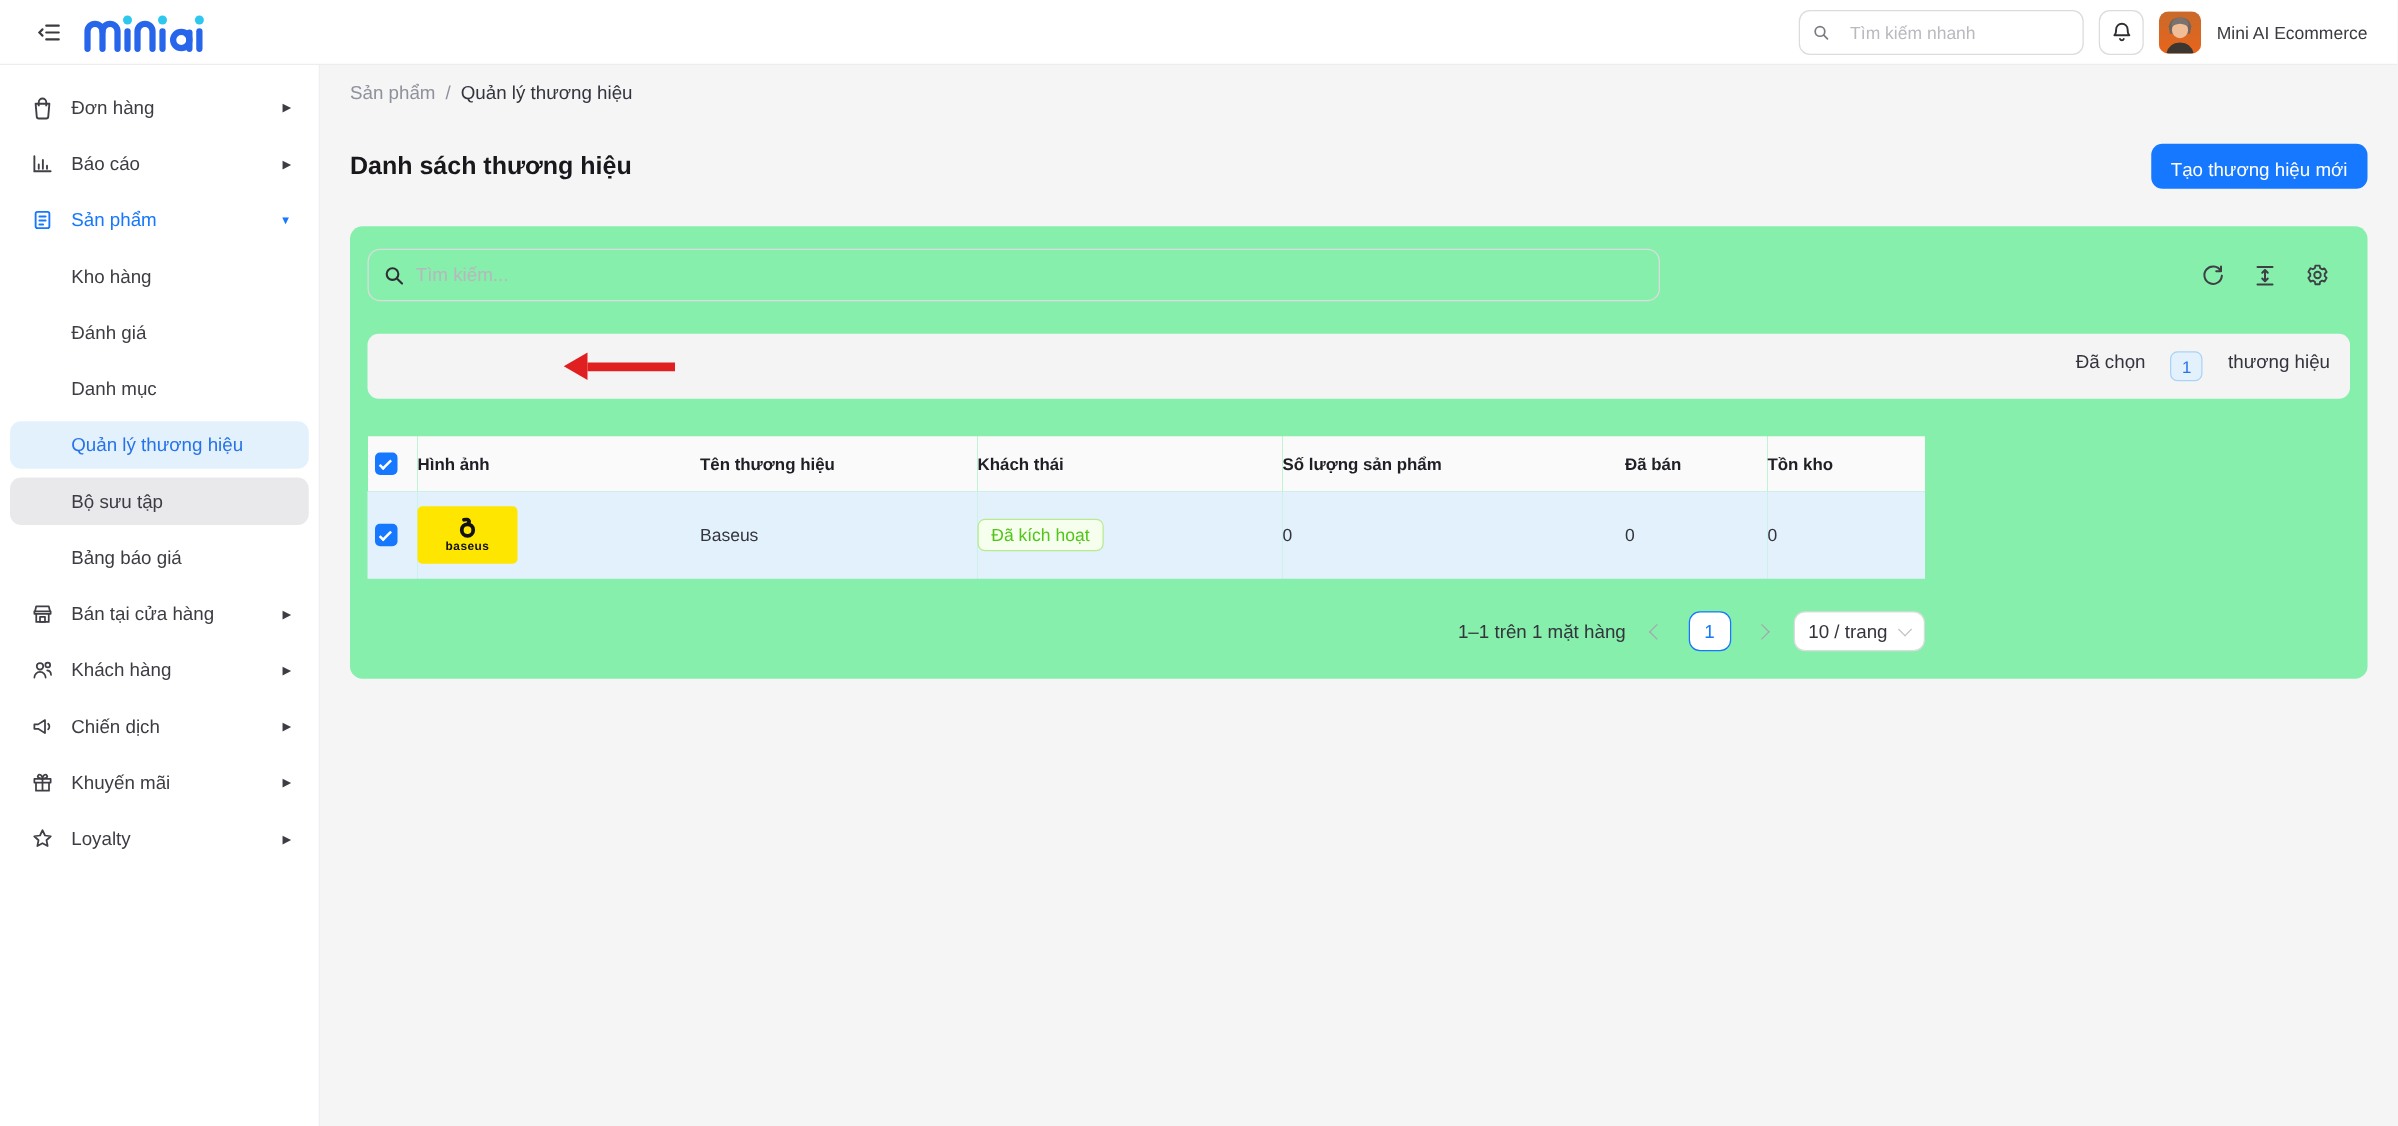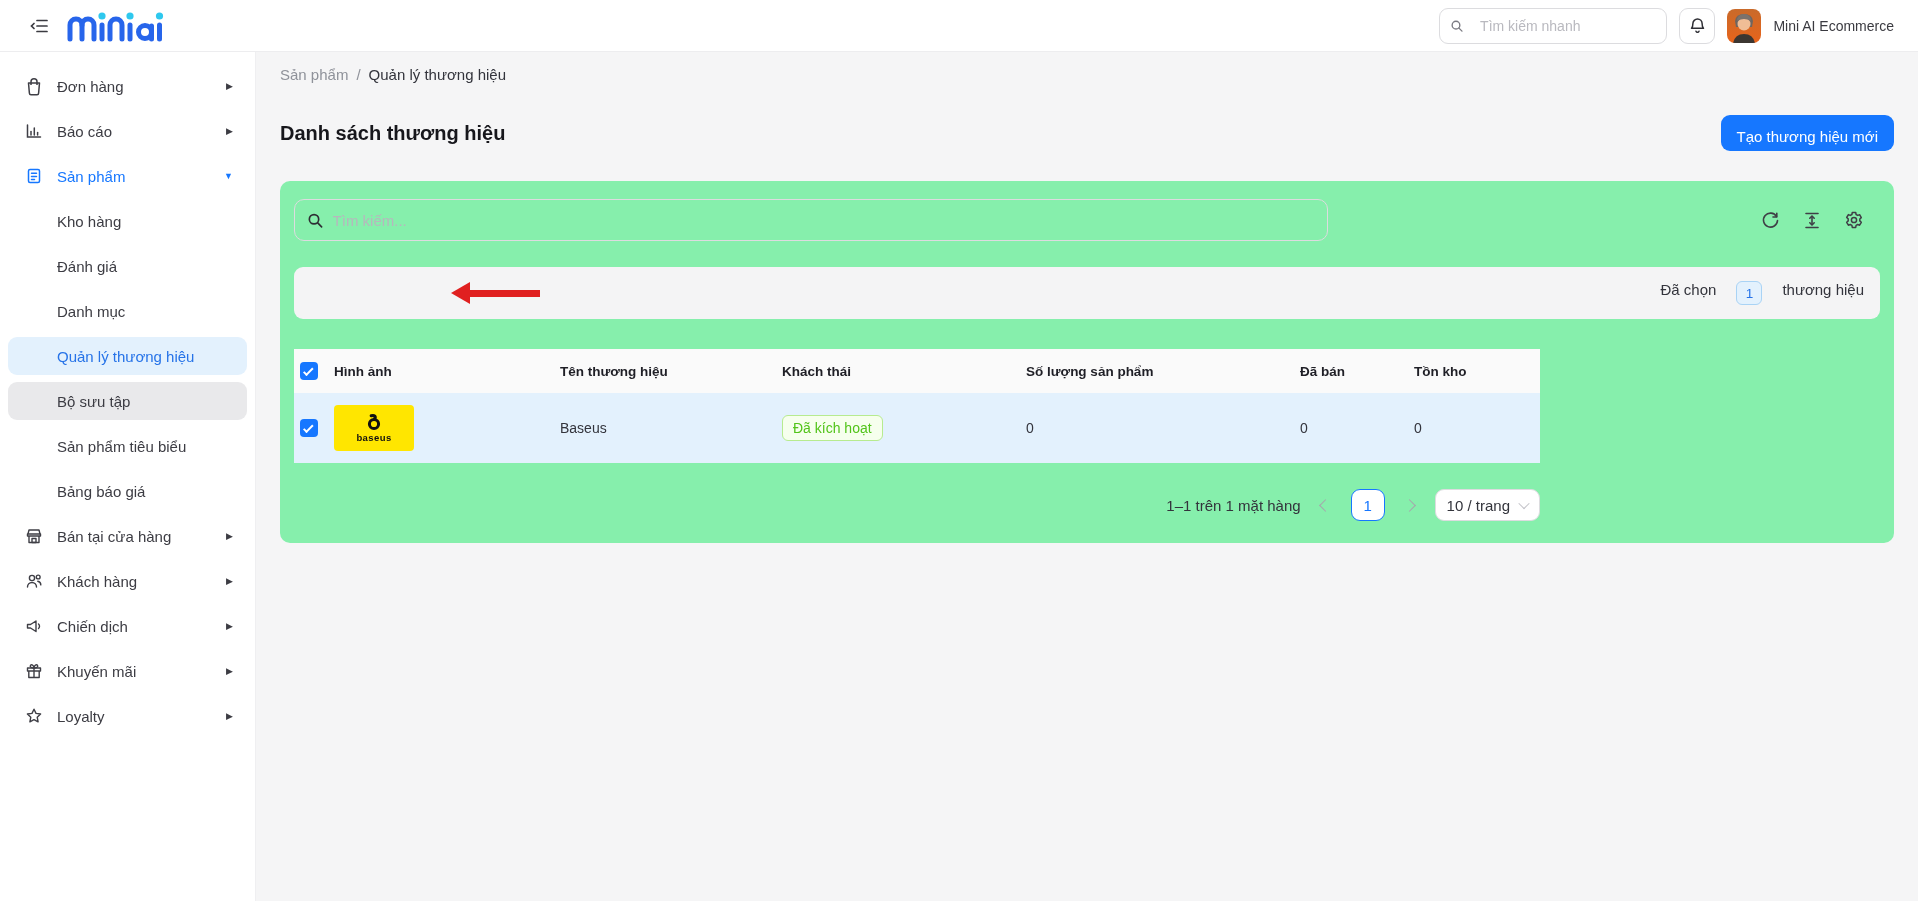--- a/index.html
+++ b/index.html
@@ -188,23 +188,20 @@
       <span>Đánh giá</span>
     </div>
     <div class="side-item side-sub">
       <span>Danh mục</span>
     </div>
     <div class="side-item side-sub selected">
       <span>Quản lý thương hiệu</span>
     </div>
     <div class="side-item side-sub hovered">
       <span>Bộ sưu tập</span>
-    </div>
-    <div class="side-item side-sub">
-      <span>Sản phẩm tiêu biểu</span>
     </div>
     <div class="side-item side-sub">
       <span>Bảng báo giá</span>
     </div>
     <div class="side-item">
       <span class="ico">
         <svg width="18" height="18" viewBox="0 0 18 18" fill="none" stroke="currentColor" stroke-width="1.4" stroke-linejoin="round">
             <path d="M3 7 L4 3 h10 l1 4"></path>
             <path d="M2.5 7 h13 v2 h-13 Z"></path>
             <path d="M4 9 v6.5 h10 V9"></path>

